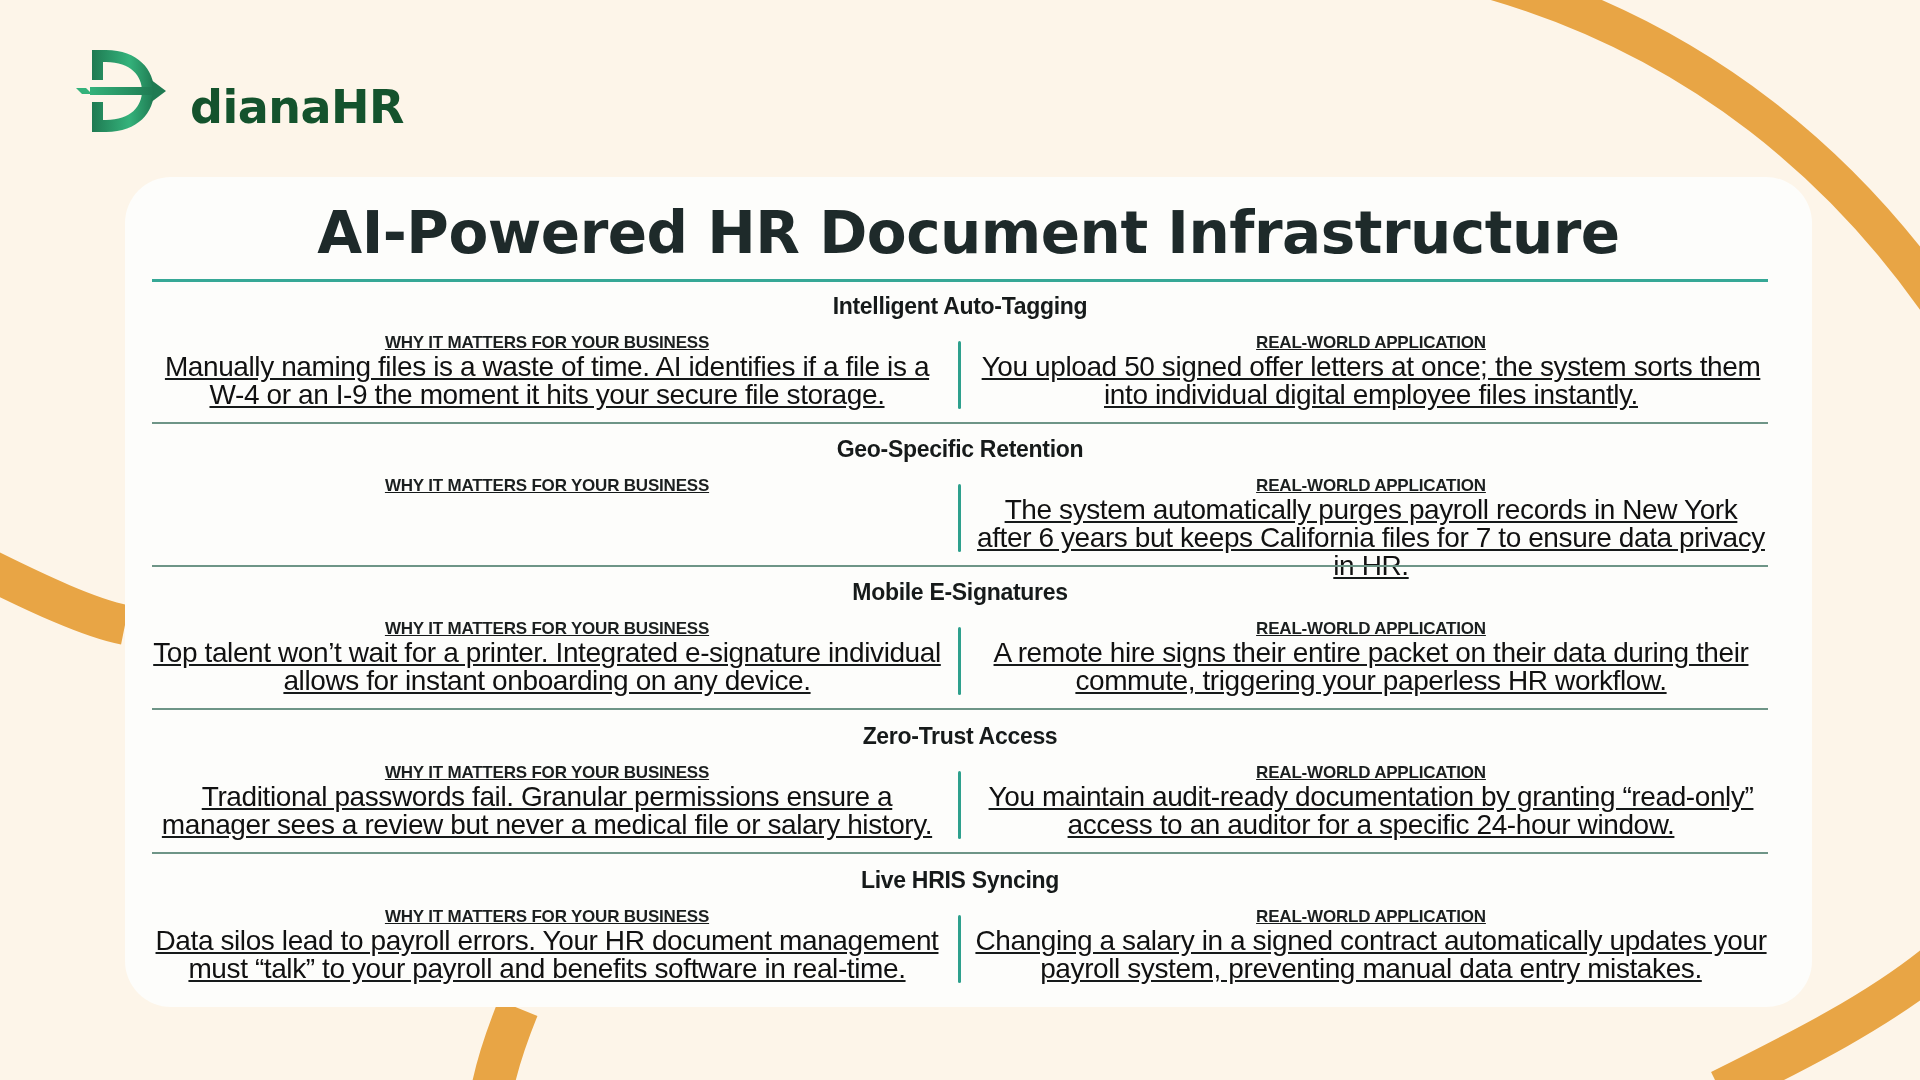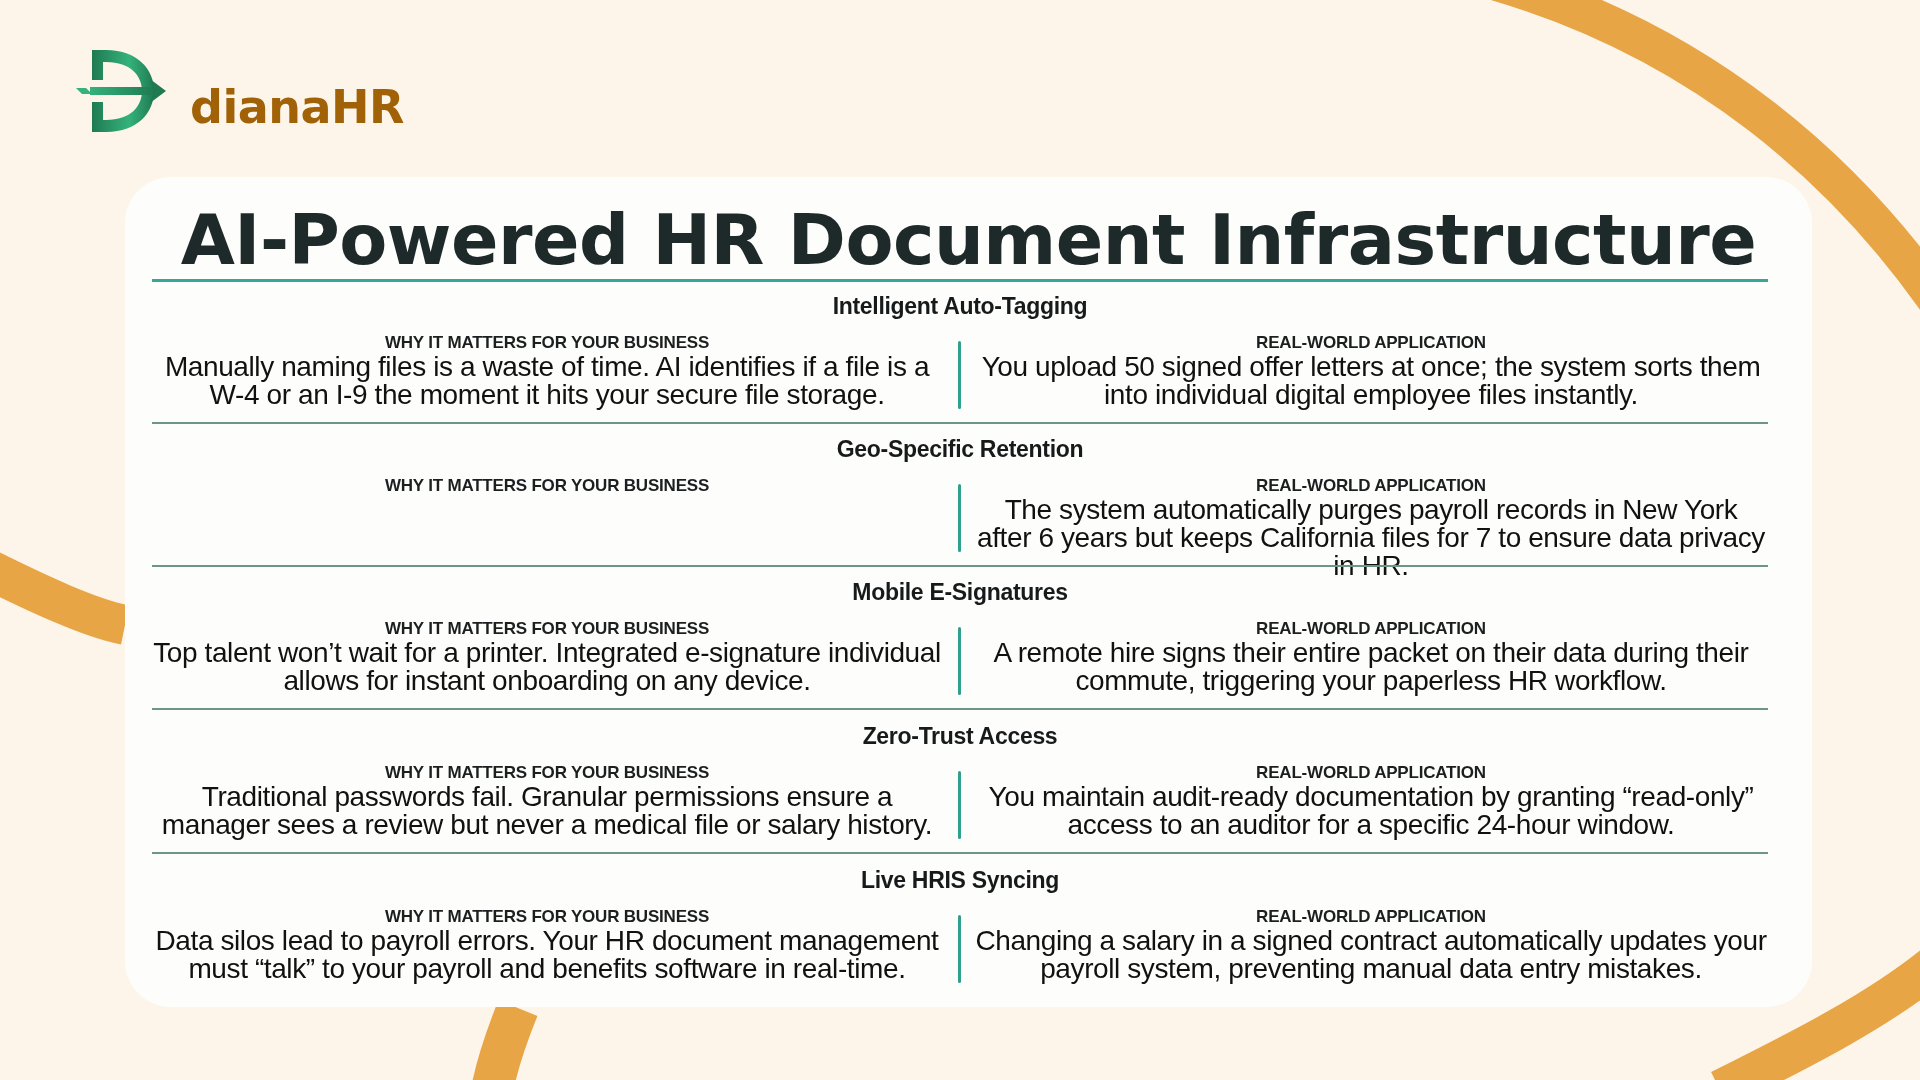--- a/index.html
+++ b/index.html
@@ -8,43 +8,43 @@
     background: #fdf5e9;
     font-family: "Liberation Sans", "DejaVu Sans", sans-serif;
     color: #161a1a;
   }
   .decor { position: absolute; left: 0; top: 0; width: 1920px; height: 1080px; pointer-events: none; }
 
   .logo { position: absolute; left: 76px; top: 46px; height: 90px; display: flex; align-items: center; }
   .logo svg { width: 100px; height: 90px; }
   .logo-text {
     font-family: "DejaVu Sans", sans-serif; font-weight: bold;
-    font-size: 46px; color: #a16207; margin-left: 14px; letter-spacing: -0.5px; margin-top: 32px;
+    font-size: 46px; color: #14532d; margin-left: 14px; letter-spacing: -0.5px; margin-top: 32px;
   }
 
   .card {
     position: absolute; left: 125px; top: 177px; width: 1687px; height: 830px;
     background: #fdfdfb; border-radius: 46px;
   }
   .title {
     position: absolute; left: 0; right: 0; top: 22px; text-align: center;
     font-family: "DejaVu Sans", sans-serif; font-weight: bold;
-    font-size: 70px; color: #1e2a2a; letter-spacing: -0.5px;
+    font-size: 58px; color: #1e2a2a; letter-spacing: -0.5px;
   }
   .title-rule {
     position: absolute; left: 27px; right: 44px; top: 102px; height: 3px; background: #36a896;
   }
 
   .section { position: absolute; left: 27px; right: 44px; height: 143px; }
   .section .rule { position: absolute; left: 0; right: 0; bottom: 0; height: 2px; background: #6e9587; }
   .section-title {
     position: absolute; left: 0; right: 0; top: 12px; text-align: center;
     font-weight: bold; font-size: 23px; color: #161a1a; letter-spacing: -0.3px;
   }
-  .col { position: absolute; top: 52px; width: 790px; text-align: center; }
+  .col { position: absolute; top: 52px; width: 790px; text-align: center; text-decoration: underline; }
   .col.left { left: 0; }
   .col.right { left: 822px; width: 794px; }
   .col-label {
     font-weight: bold; font-size: 17px; color: #1b1f1f; letter-spacing: -0.2px; line-height: 20px;
   }
   .col-text { font-size: 28px; line-height: 28px; color: #111; letter-spacing: -0.4px; }
   .divider {
     position: absolute; left: 806px; top: 60px; width: 3px; height: 68px;
     background: #2ea08d; border-radius: 2px;
   }

